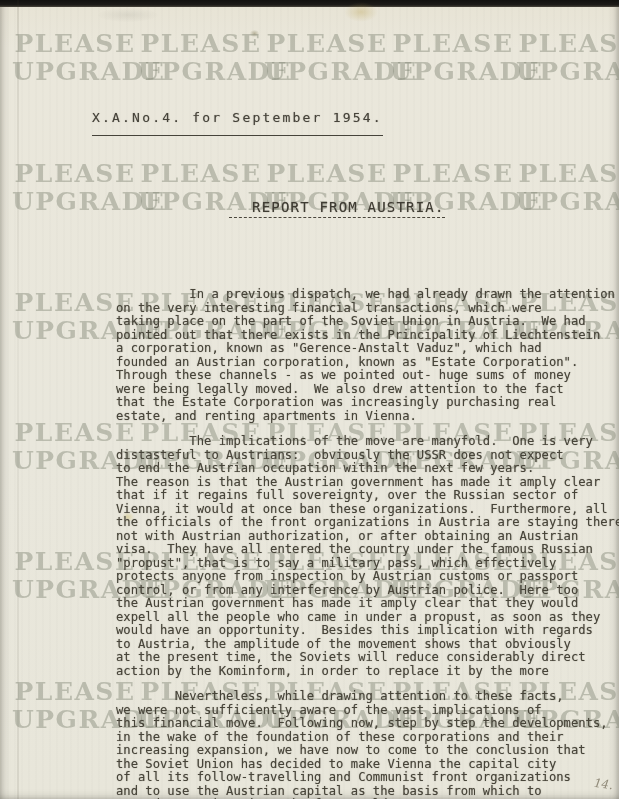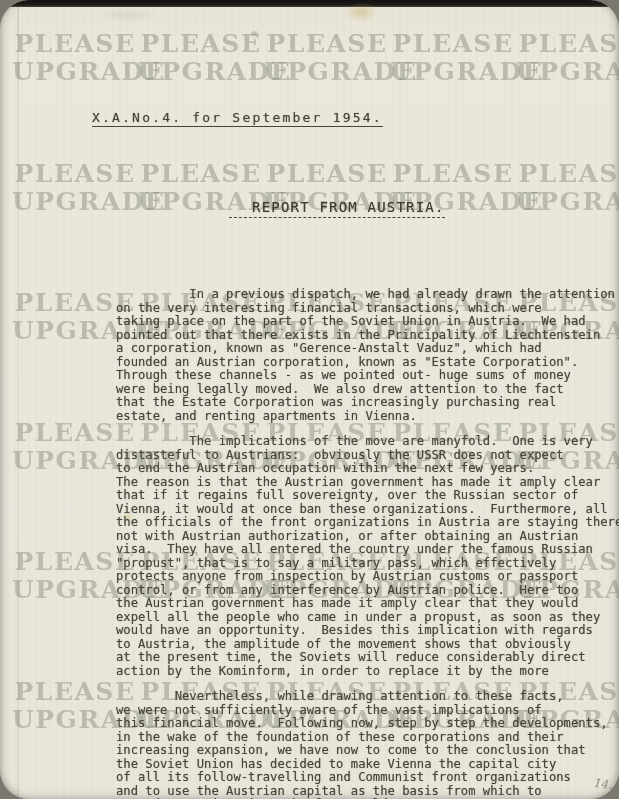--- a/index.html
+++ b/index.html
@@ -10,21 +10,20 @@
   }
   .page{
     position:relative;width:619px;height:799px;overflow:hidden;
     background:
       repeating-linear-gradient(90deg, rgba(0,0,0,0.012) 0 2px, rgba(0,0,0,0) 2px 7px),
       linear-gradient(180deg, #e7e3d4 0%, #eae7db 6%, #e9e7dc 55%, #e8e6da 100%);
     box-shadow:
       inset 7px 0 9px -6px rgba(40,38,30,0.35),
       inset -7px 0 9px -6px rgba(40,38,30,0.38),
       inset 0 -6px 8px -5px rgba(40,38,30,0.25);
-    border-radius: 29px;
   }
   .top-edge{
     position:absolute;left:0;top:0;width:619px;height:7px;
     background:linear-gradient(180deg,#12110f 0%,#1d1b18 70%,#4a463c 100%);
   }
   .fold-line{
     position:absolute;top:0;left:17px;width:2px;height:799px;
     background:linear-gradient(180deg,rgba(60,55,40,0.12),rgba(60,55,40,0.04) 40%,rgba(60,55,40,0.10));
   }
   .stain1{position:absolute;left:344px;top:2px;width:34px;height:20px;border-radius:50%;
@@ -40,21 +39,21 @@
   .wm-cell{
     position:absolute;width:126px;text-align:center;
     font-family:"DejaVu Serif","Liberation Serif",serif;
     font-weight:bold;font-size:25px;line-height:28px;letter-spacing:1.5px;
     opacity:0.42;
   }
 
   .ref-line{
     position:absolute;left:92px;top:110px;
     font-size:13px;letter-spacing:2.2px;color:#46433a;
-    padding-bottom:1px;border-bottom:1.6px solid #46433a;
+    padding-bottom:10px;border-bottom:1.6px solid #46433a;
     text-shadow:0 0 1px rgba(70,65,55,0.55);
     white-space:pre;
   }
   .doc-title{
     position:absolute;left:229px;top:199px;
     font-size:14px;letter-spacing:1.2px;color:#3f3c33;
     padding-bottom:2px;border-bottom:1.7px dashed #4a463c;
     text-shadow:0 0 1px rgba(60,56,46,0.6);
     white-space:pre;
     padding-left:23px;

